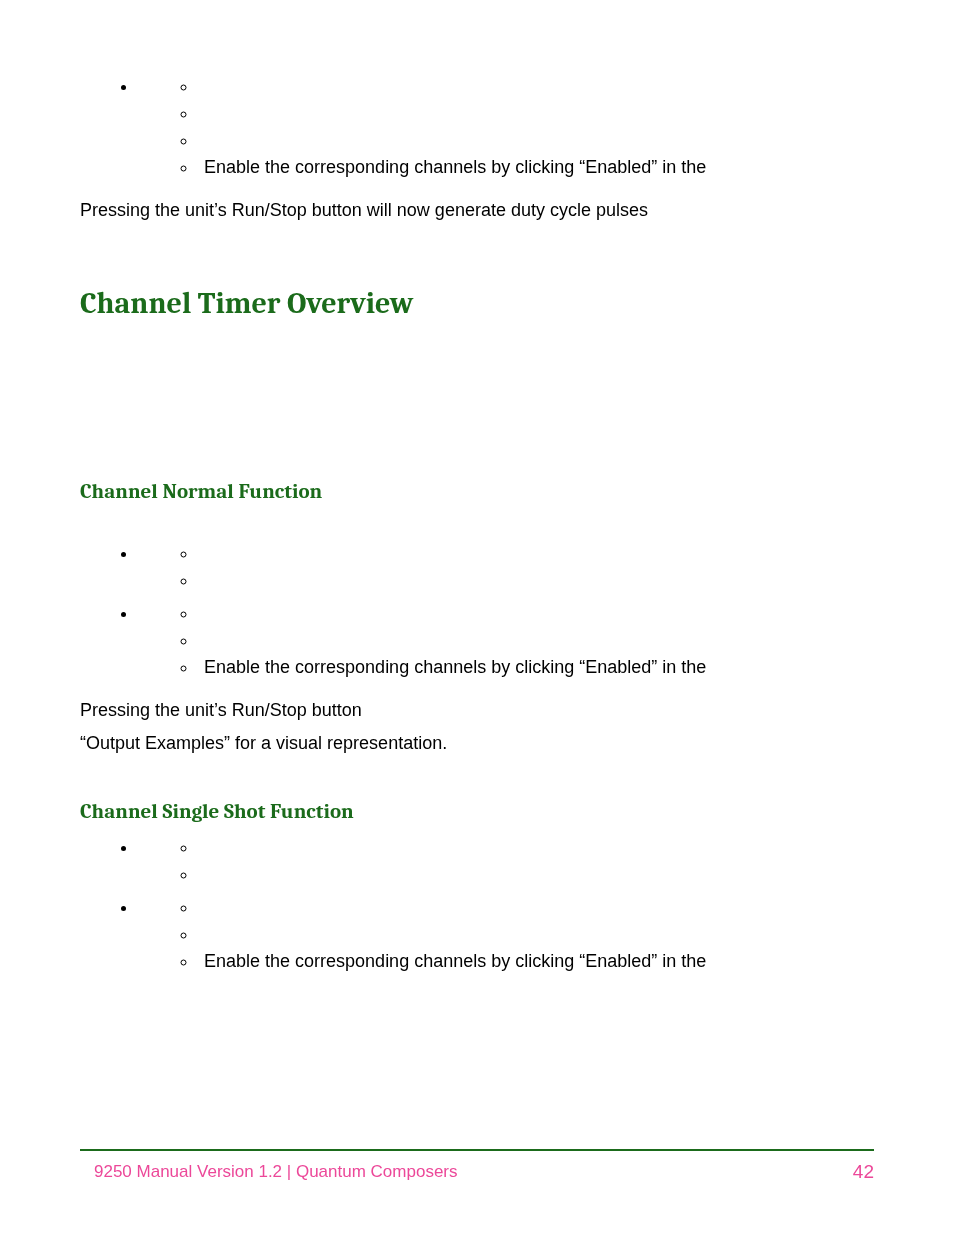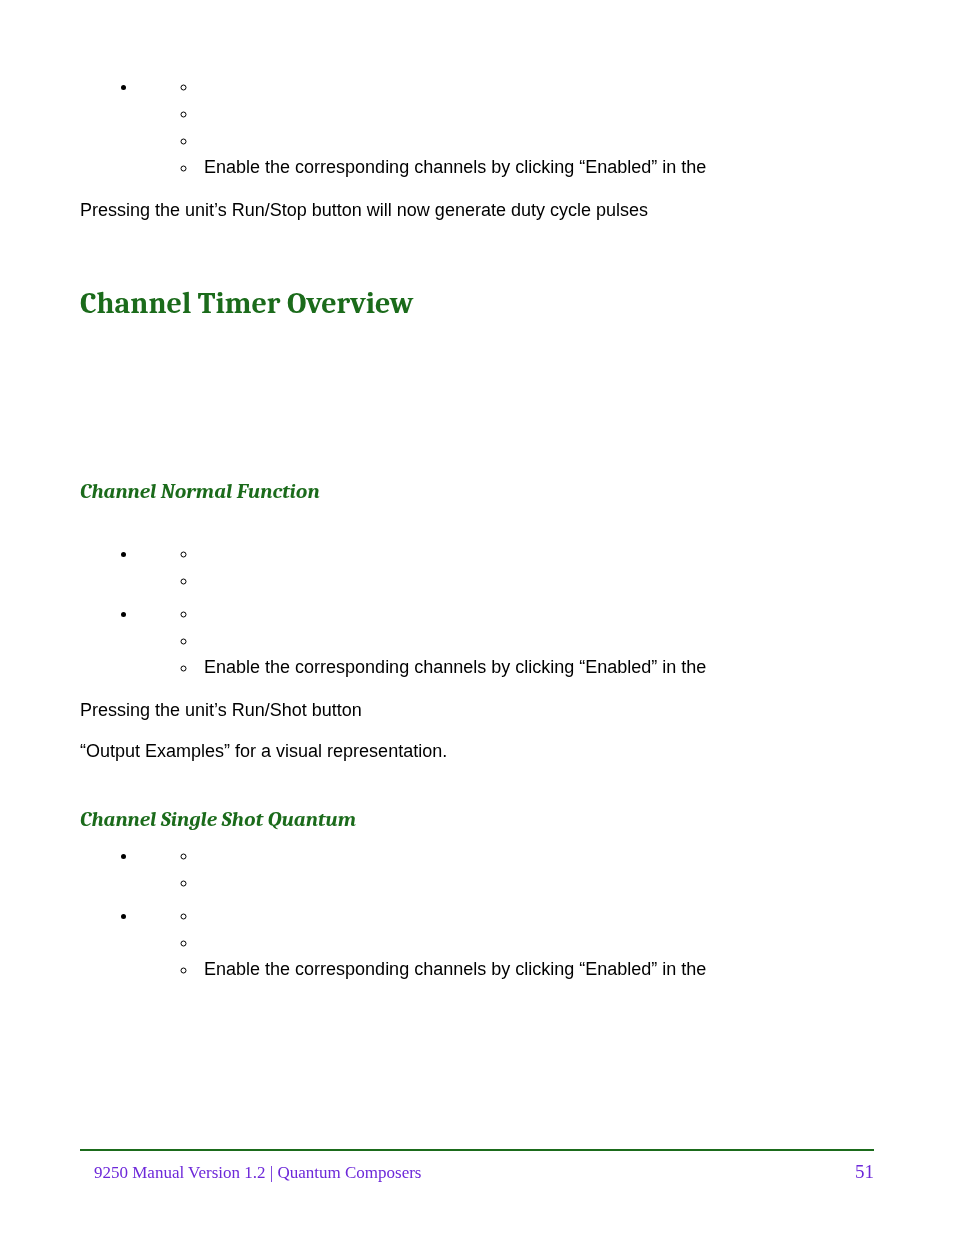--- a/index.html
+++ b/index.html
@@ -27,37 +27,36 @@
     margin-top: 64px;
     margin-bottom: 20px;
   }
   h2.sub {
     font-family: Cambria, Georgia, "Times New Roman", serif;
     font-weight: 700;
     color: #1b6b1b;
     font-size: 21px;
     margin-top: 28px;
     margin-bottom: 8px;
-    font-style: italic;
   }
   .gap-large { height: 110px; }
   .gap-med   { height: 26px; }
   .gap-sm    { height: 10px; }
   .footer {
     position: absolute;
     left: 80px; right: 80px;
     bottom: 52px;
     border-top: 2.5px solid #1b6b1b;
     padding-top: 10px;
     display: flex;
     justify-content: space-between;
-    align-items: flex-end;
-    font-family: Liberation Serif, serif;
+    align-items: center;
+    font-family: Liberation Sans, sans-serif;
     font-size: 17px;
-    color: #6d28d9;
+    color: #ec4899;
   }
   .footer .left { padding-left: 14px; }
   .footer .page-num { font-size: 19px; }
   .empty { min-height: 1em; }
 </style>
 </head>
 <body>
 
 <div class="page">
 
@@ -94,26 +93,26 @@
     <li>
       <span class="empty"></span>
       <ul class="level2">
         <li><span class="empty"></span></li>
         <li><span class="empty"></span></li>
         <li><span>Enable the corresponding channels by clicking “Enabled” in the</span></li>
       </ul>
     </li>
   </ul>
 
-  <p class="para" style="margin-bottom:0;">Pressing the unit’s Run/Shot button</p>
-  <p class="para" style="margin-top:16px;">“Output Examples” for a visual representation.</p>
+  <p class="para" style="margin-bottom:0;">Pressing the unit’s Run/Stop button</p>
+  <p class="para" style="margin-top:8px;">“Output Examples” for a visual representation.</p>
 
   <div class="gap-sm"></div>
 
-  <h2 class="sub">Channel Single Shot Quantum</h2>
+  <h2 class="sub">Channel Single Shot Function</h2>
 
 
   <ul class="level1">
     <li>
       <span class="empty"></span>
       <ul class="level2">
         <li><span class="empty"></span></li>
         <li><span class="empty"></span></li>
       </ul>
     </li>
@@ -124,14 +123,14 @@
         <li><span class="empty"></span></li>
         <li><span>Enable the corresponding channels by clicking “Enabled” in the</span></li>
       </ul>
     </li>
   </ul>
 
 </div>
 
 <div class="footer">
   <span class="left">9250 Manual Version 1.2  |  Quantum Composers</span>
-  <span class="page-num">51</span>
+  <span class="page-num">42</span>
 </div>
 
 </body></html>

